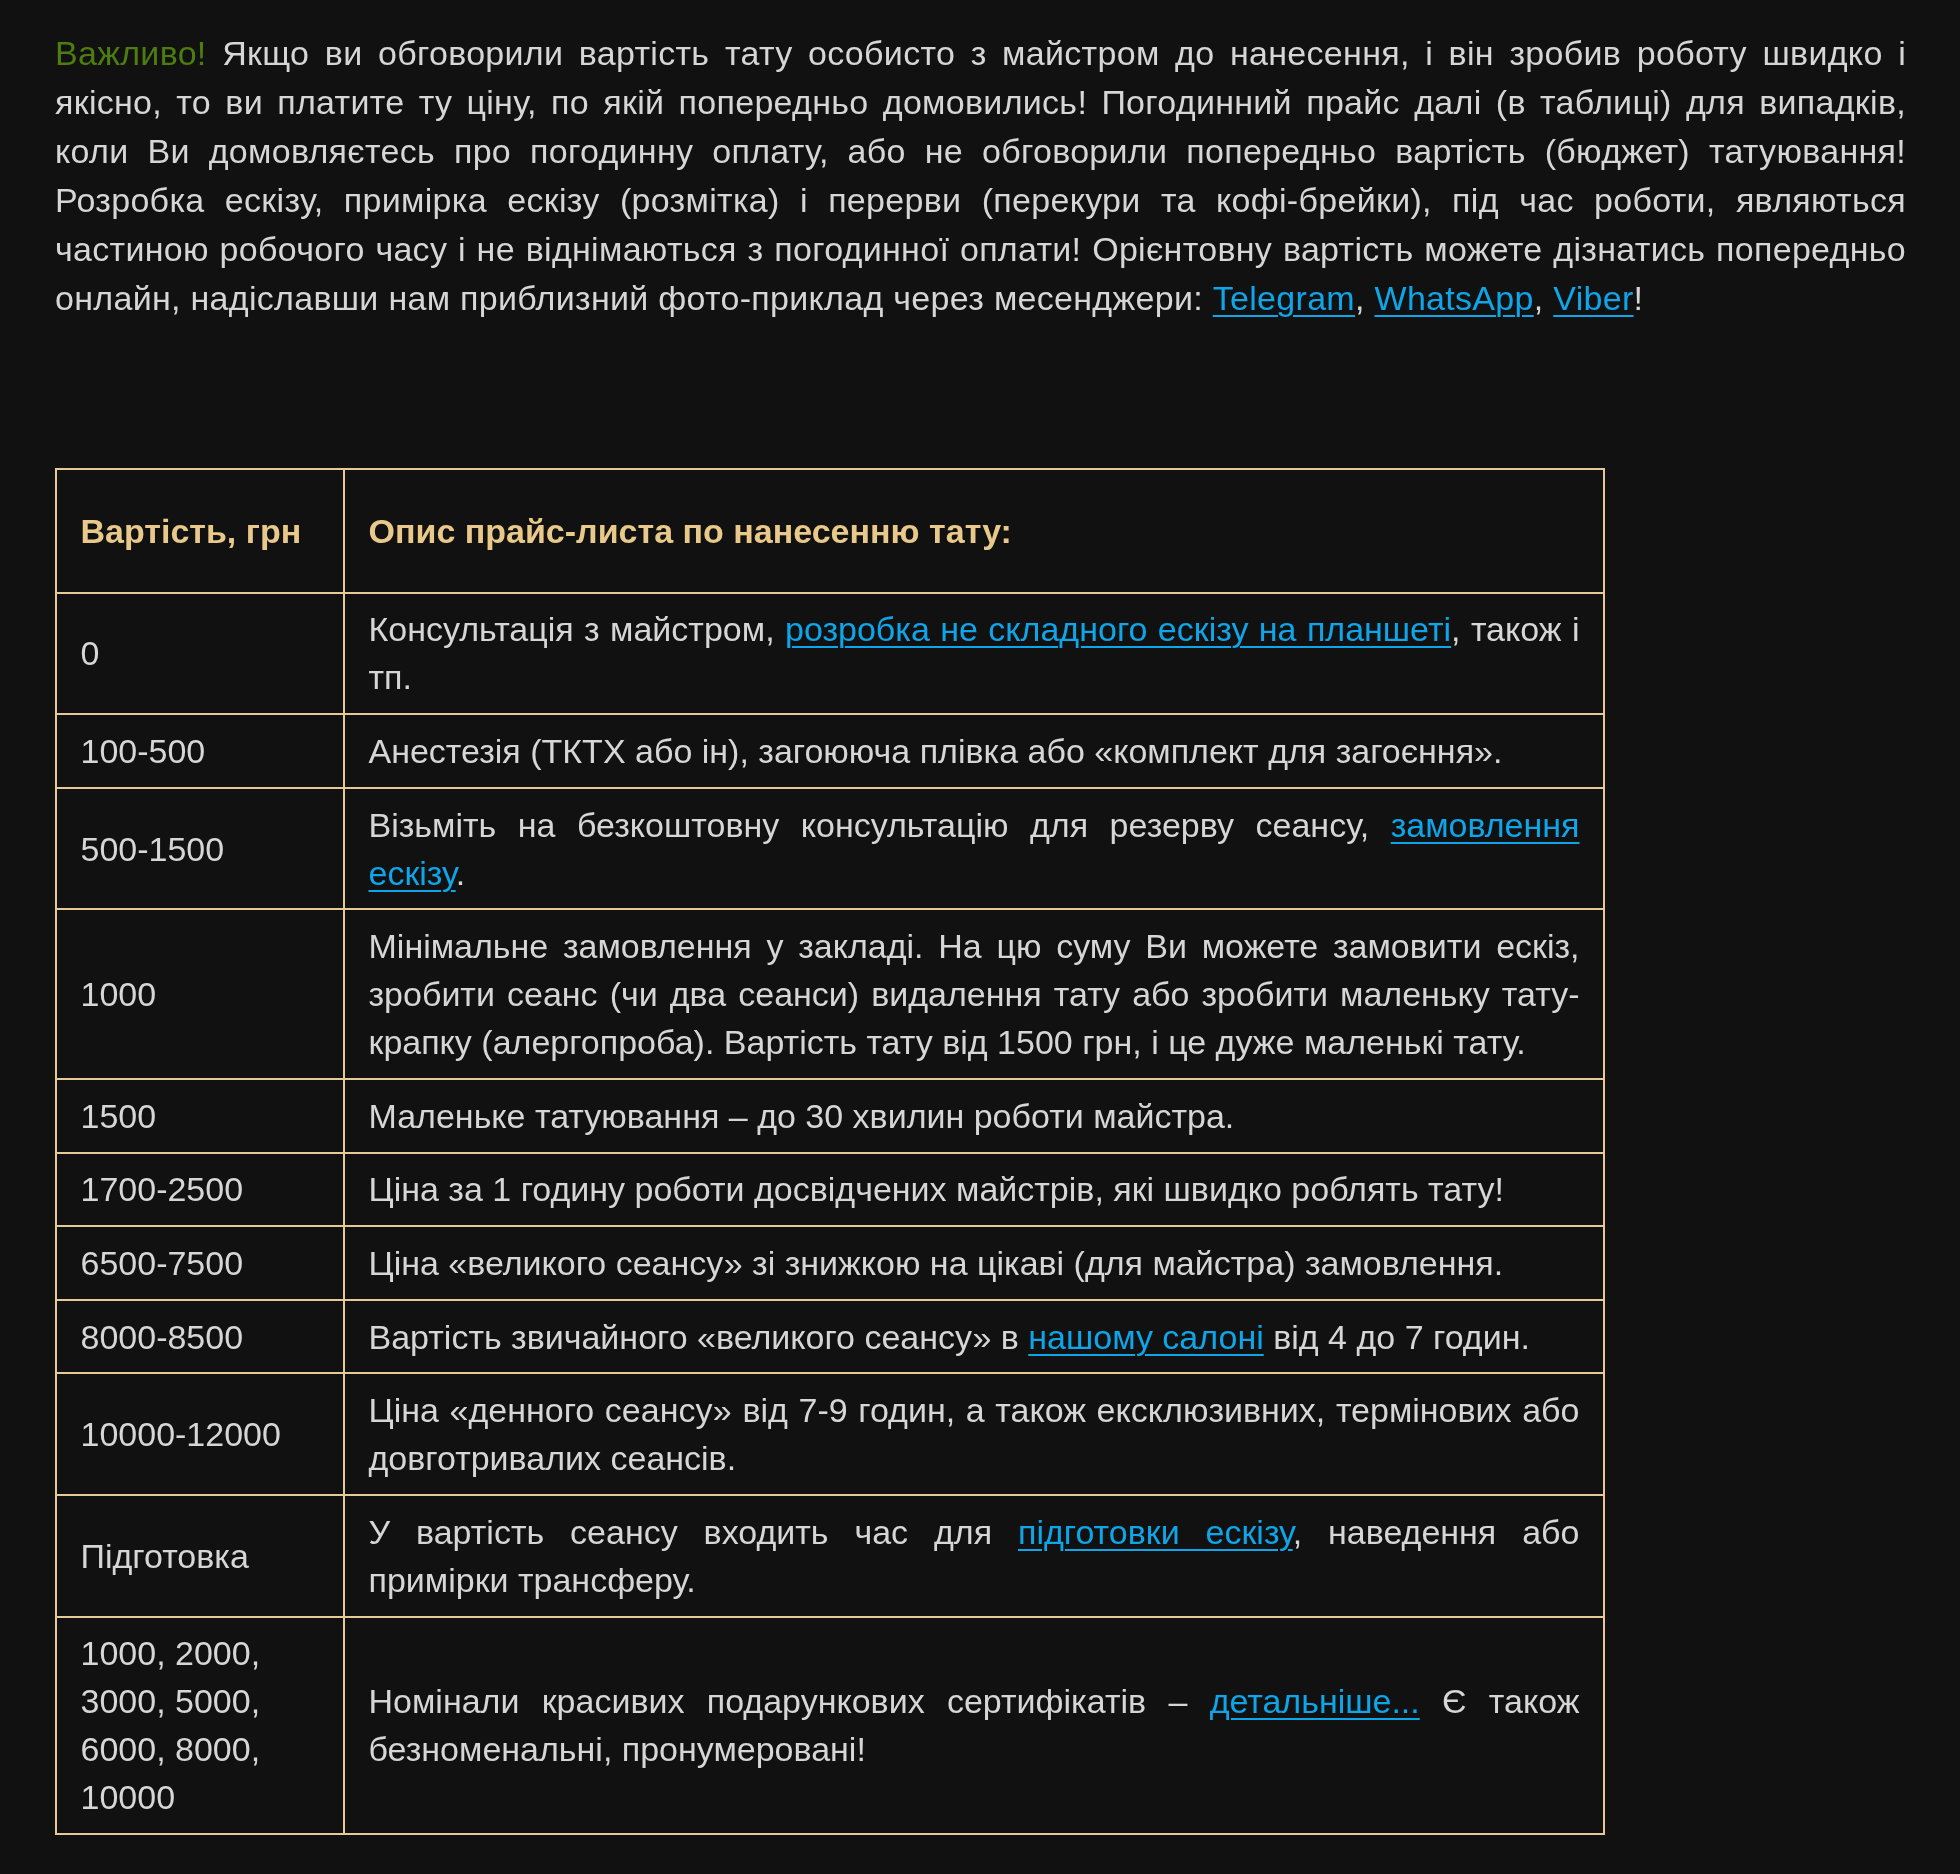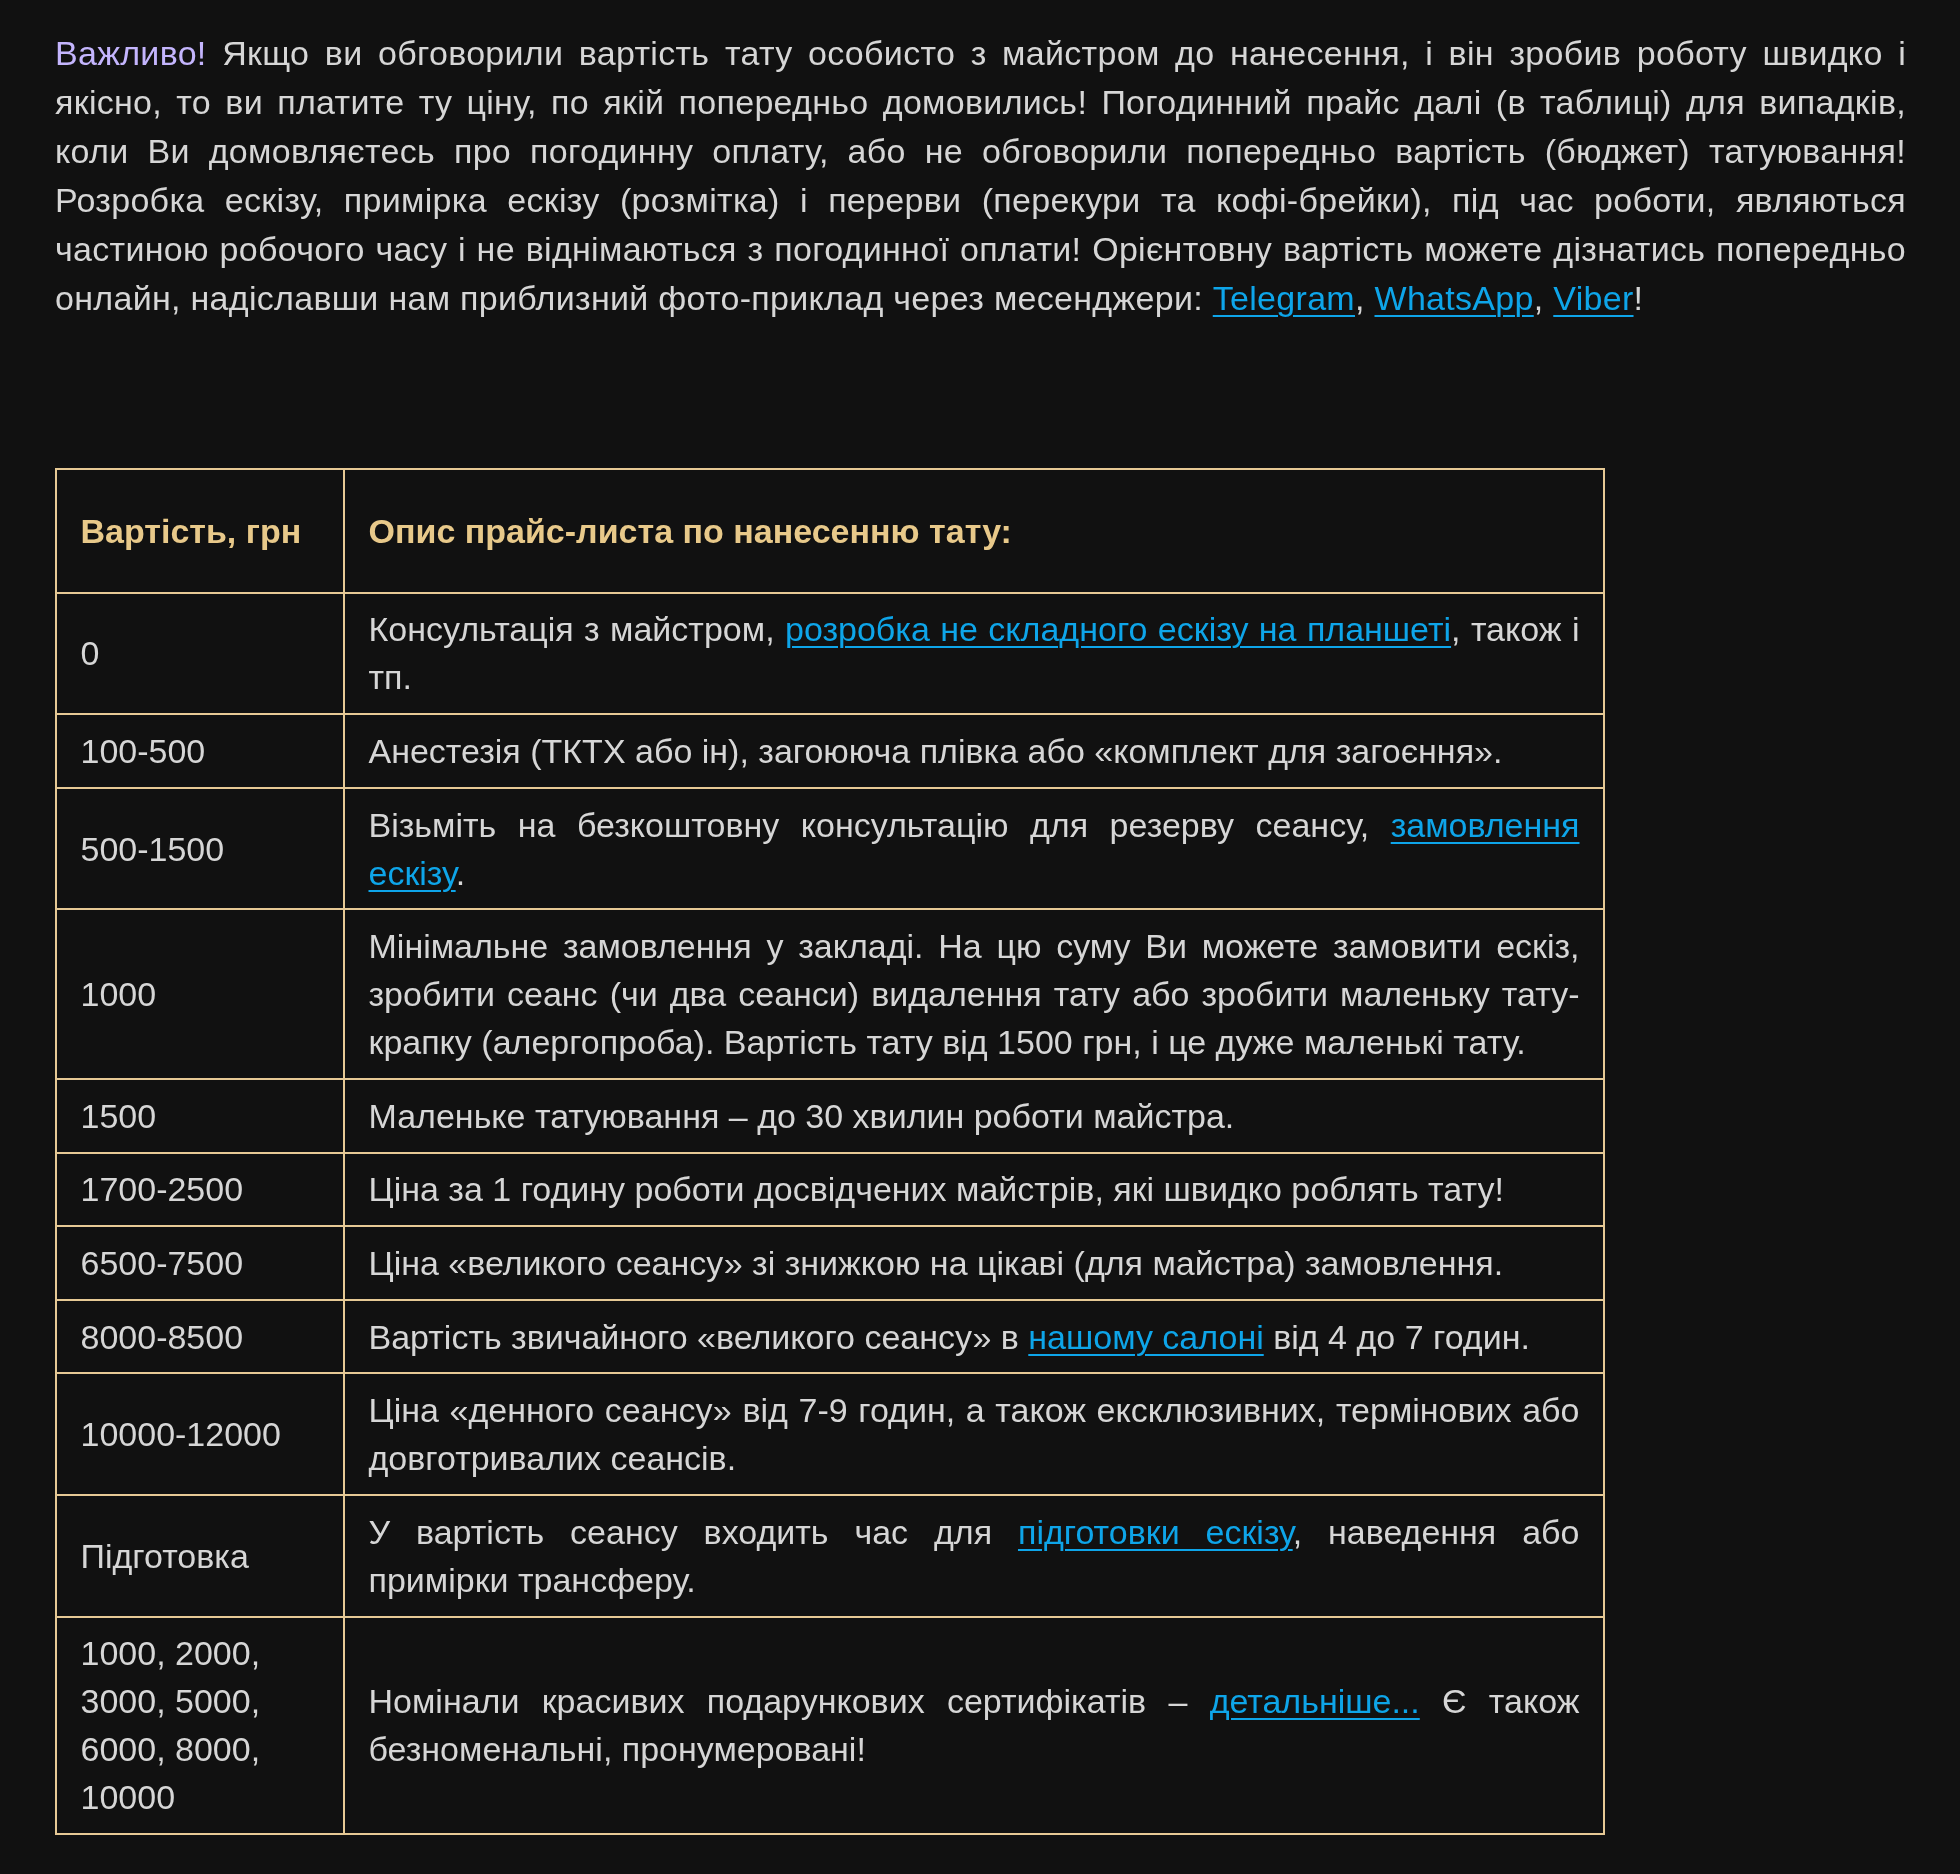--- a/index.html
+++ b/index.html
@@ -7,21 +7,21 @@
     width: 1960px; height: 1874px; overflow: hidden;
     background: #111111;
     color: #d6d6d6;
     font-family: "Liberation Sans", "DejaVu Sans", sans-serif;
   }
   .wrap { position: absolute; left: 55px; top: 29px; width: 1851px; }
   .intro {
     font-size: 34px; line-height: 49px;
     text-align: justify; margin: 0; letter-spacing: 0.3px;
   }
-  .accent { color: #c4b5fd; }
+  .accent { color: #4d7c0f; }
   a.lnk { color: #0ea5e9; text-decoration: underline; text-underline-offset: 4.9px; text-decoration-thickness: 2px; }
   table {
     position: absolute; left: 55px; top: 468px; width: 1550px;
     border-collapse: collapse;
     font-size: 34px; line-height: 48px;
   }
   td, th {
     border: 2.9px solid #e6c995;
     padding: 11.8px 23.5px;
     vertical-align: middle;

